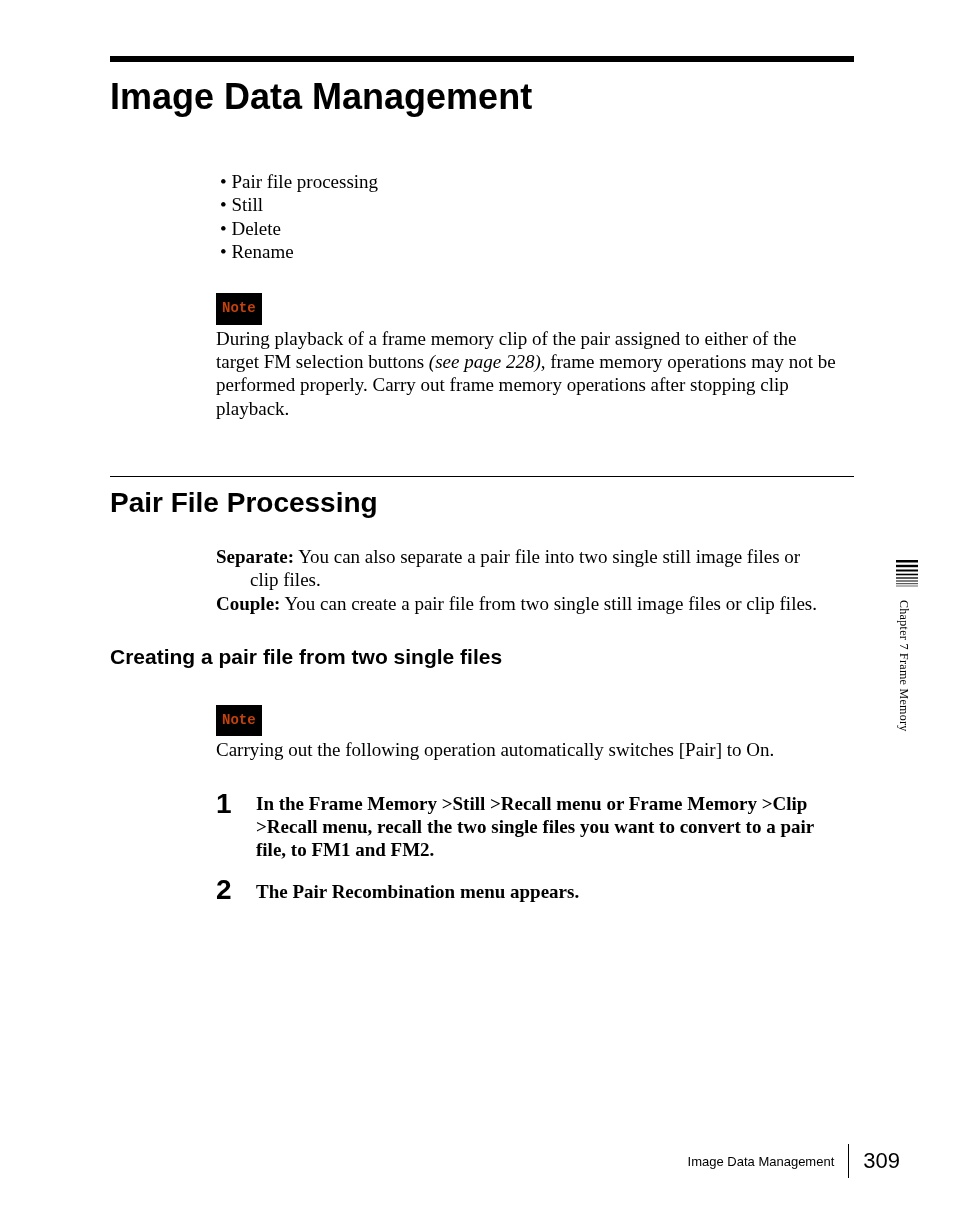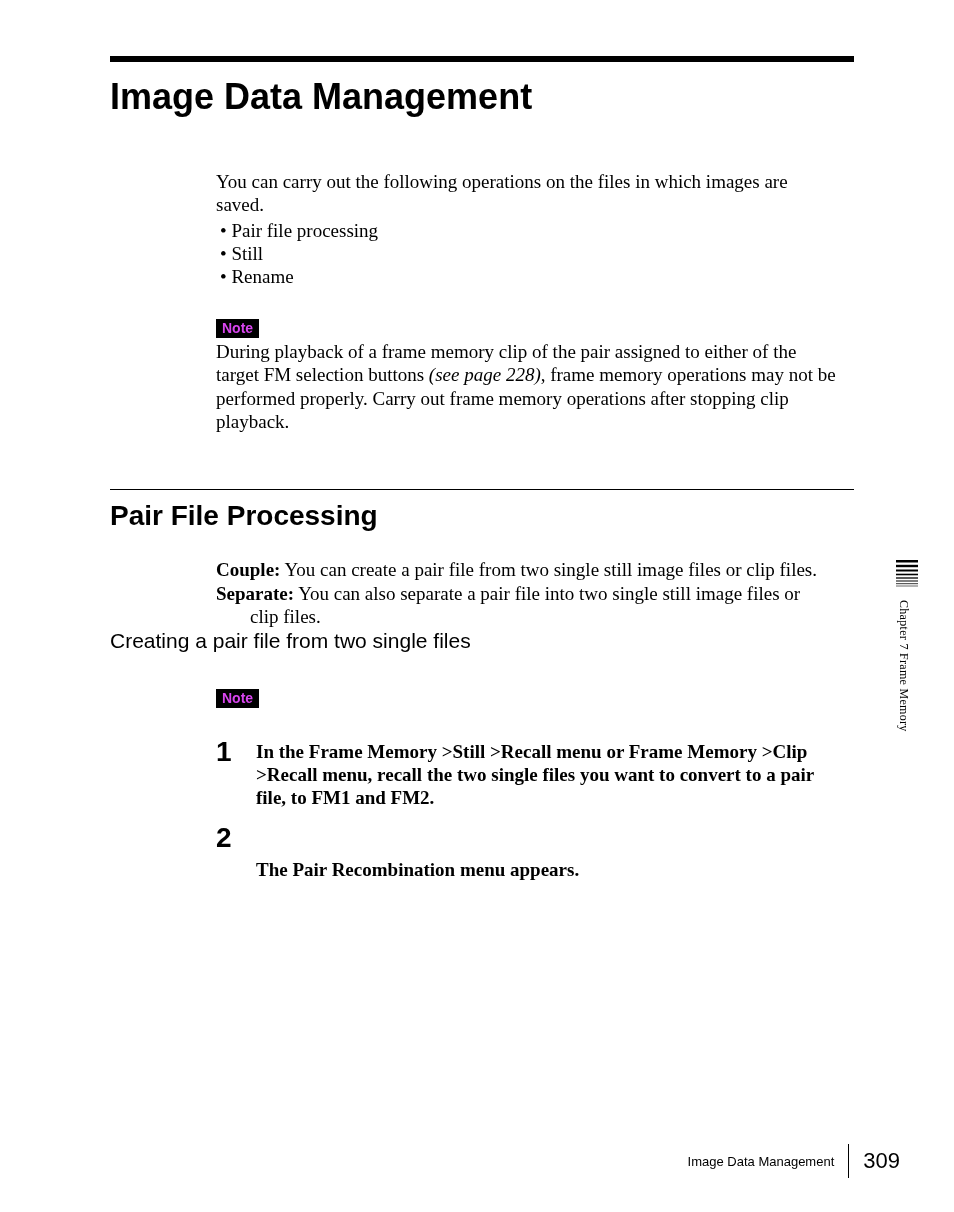--- a/index.html
+++ b/index.html
@@ -7,38 +7,38 @@
   .page { position: relative; width: 954px; height: 1212px; padding: 56px 60px 50px 110px; }
   .top-rule { height: 6px; background: #000; width: 744px; margin-bottom: 14px; }
   .title { font-family: Arial, Helvetica, sans-serif; font-weight: 700; font-size: 36px; margin-bottom: 52px; }
   .bodycol { margin-left: 106px; width: 622px; font-size: 19px; line-height: 1.23; }
   .full { width: 744px; }
   ul.dash { list-style: none; margin-top: 2px; }
   ul.dash li::before { content: "• "; }
   ul.dash li { margin-left: 4px; }
   .note-badge {
     display: inline-block;
-    background: #000; color: #d946ef;
-    font-family: Liberation Sans, sans-serif; font-weight: 700;
-    font-size: 14px; padding: 1px 6px; margin-top: 30px; margin-bottom: 2px;
+    background: #000; color: #c2410c;
+    font-family: Liberation Mono, monospace; font-weight: 700;
+    font-size: 14px; padding: 7px 6px; margin-top: 30px; margin-bottom: 2px;
   }
   .note-badge.tight { margin-top: 22px; }
   .sec2-rule { height: 1px; background: #000; width: 744px; margin-top: 56px; margin-bottom: 10px; }
   .h2 { font-family: Arial, Helvetica, sans-serif; font-weight: 700; font-size: 28px; margin-bottom: 26px; }
-  .h3 { font-family: Arial, Helvetica, sans-serif; font-weight: 400; font-size: 21px; margin-bottom: 14px; }
+  .h3 { font-family: Arial, Helvetica, sans-serif; font-weight: 700; font-size: 21px; margin-top: 30px; margin-bottom: 14px; }
   .def { }
   .def .row { }
   .def .term { font-weight: 700; }
   .def .body-indent { display: block; margin-left: 34px; }
   .spacer { height: 18px; }
   .steps { margin-top: 12px; }
   .step { display: flex; align-items: flex-start; margin-bottom: 16px; }
   .step .num { font-family: Arial, Helvetica, sans-serif; font-weight: 700; font-size: 28px; width: 40px; flex: 0 0 40px; line-height: 1; margin-top: -2px; }
   .step .txt { flex: 1; font-weight: bold; }
-  .step .result { margin-top: 32px; }
+  .step .result { margin-top: 2px; }
   
   .sidetab {
     position: absolute;
     right: 36px;
     top: 560px;
     width: 22px;
     text-align: center;
   }
   .sidetab svg { display: block; margin: 0 auto 10px auto; }
   .sidetab .vtext {
@@ -62,52 +62,53 @@
 </style>
 </head>
 <body>
 
 <div class="page">
 
   <div class="top-rule"></div>
   <div class="title">Image Data Management</div>
 
   <div class="bodycol">
-    <p>You can carry out the following operations on the files in which images are saved.</p>
     <ul class="dash">
       <li>Pair file processing</li>
       <li>Still</li>
+      <li>Delete</li>
       <li>Rename</li>
     </ul>
 
     <div class="note-badge">Note</div>
     <p>
       <span>During playback of a frame memory clip of the pair assigned to either of the target FM selection buttons </span><span class="italic">(see page 228)</span><span>, frame memory operations may not be performed properly. Carry out frame memory operations after stopping clip playback.</span>
     </p>
   </div>
 
   <div class="sec2-rule"></div>
   <div class="h2">Pair File Processing</div>
 
   <div class="bodycol">
     <div class="def">
       <div class="row">
-        <span class="term">Couple:</span><span> You can create a pair file from two single still image files or clip files.</span>
+        <span class="term">Separate:</span><span> You can also separate a pair file into two single still image files or</span>
+        <span class="body-indent">clip files.</span>
       </div>
       <div class="row">
-        <span class="term">Separate:</span><span> You can also separate a pair file into two single still image files or</span>
-        <span class="body-indent">clip files.</span>
+        <span class="term">Couple:</span><span> You can create a pair file from two single still image files or clip files.</span>
       </div>
     </div>
   </div>
 
   <div class="h3 full">Creating a pair file from two single files</div>
 
   <div class="bodycol">
     <div class="note-badge tight">Note</div>
+    <p>Carrying out the following operation automatically switches [Pair] to On.</p>
 
     <div class="spacer"></div>
 
     <div class="steps">
       <div class="step">
         <div class="num">1</div>
         <div class="txt">In the Frame Memory &gt;Still &gt;Recall menu or Frame Memory &gt;Clip &gt;Recall menu, recall the two single files you want to convert to a pair file, to FM1 and FM2.</div>
       </div>
       <div class="step">
         <div class="num">2</div>

